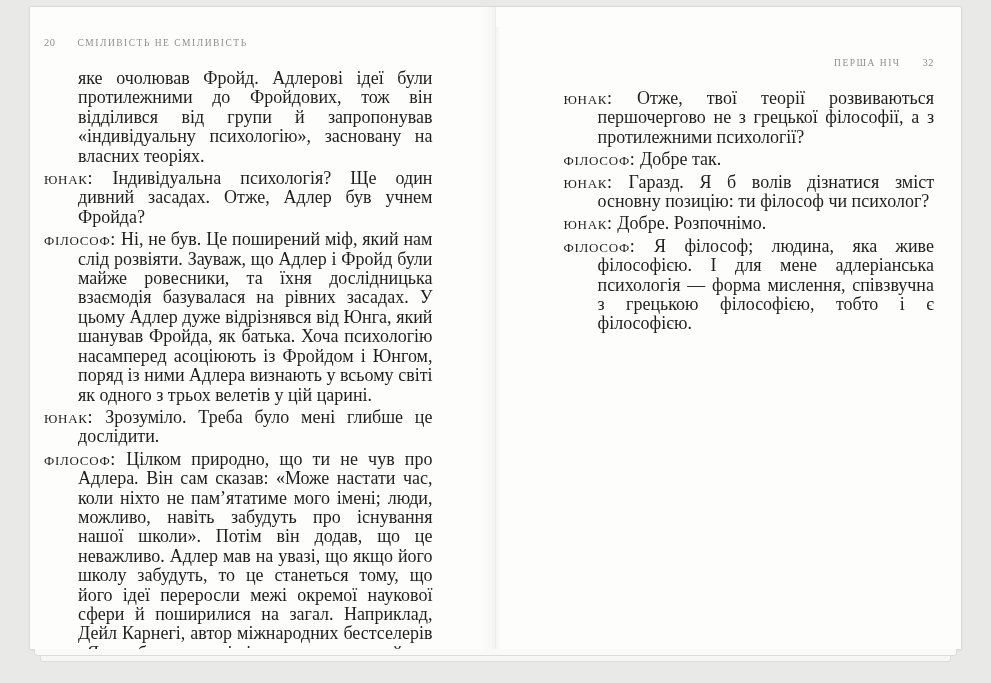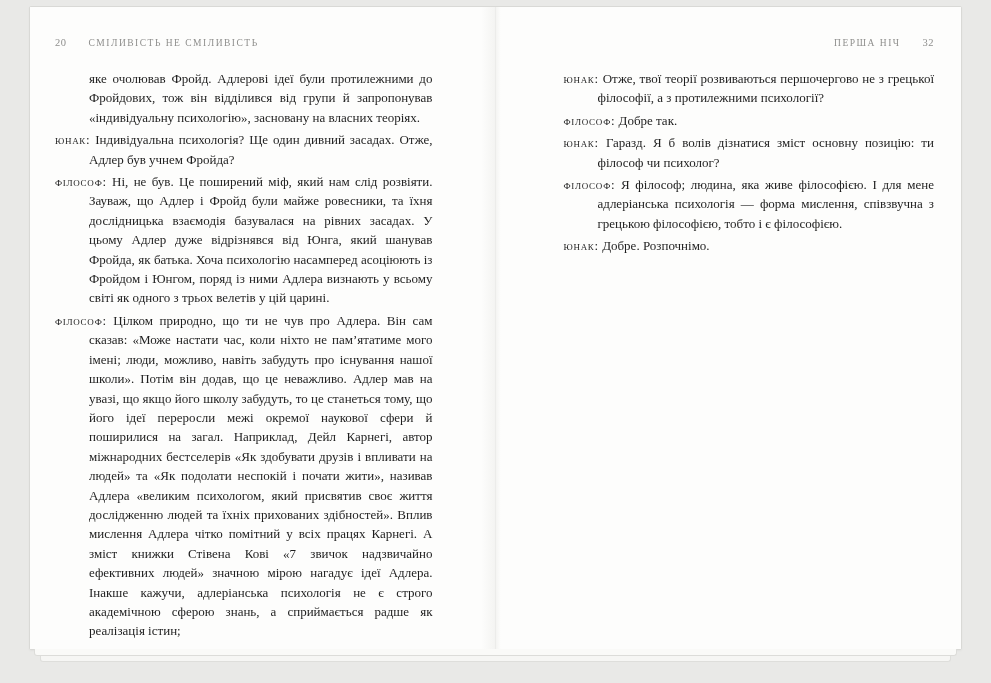--- a/index.html
+++ b/index.html
@@ -21,44 +21,45 @@
     display: flex;
     box-shadow: 0 1px 2px rgba(0,0,0,0.04);
   }
   .page {
     width: 50%;
     box-sizing: border-box;
     overflow: hidden;
     position: relative;
   }
   .page-left {
-    padding: 30px 62px 0 25px;
+    padding: 30px 62px 0 14px;
     border-right: 1px solid #ececea;
     background: linear-gradient(to right, #fdfdfc 97%, #f4f4f2 100%);
   }
   .page-right {
     padding: 30px 27px 0 68px;
     background: linear-gradient(to left, #fdfdfc 99%, #f4f4f2 100%);
+    margin-top: 20px;
   }
   .pagehead {
     display: flex;
     align-items: baseline;
     gap: 22px;
     font-size: 9.5px;
     letter-spacing: 1.5px;
     color: #8e8e8c;
     margin-bottom: 21px;
     white-space: nowrap;
   }
   .page-left .pagehead { justify-content: flex-start; }
   .page-right .pagehead { justify-content: flex-end; }
   .pagehead .num { font-size: 10.5px; letter-spacing: 0.5px; }
   .text p {
     margin: 0 0 3px 0;
-    font-size: 13px;
+    font-size: 18px;
     line-height: 19.4px;
     text-align: justify;
     color: #1e1e1e;
     padding-left: 34px;
     text-indent: -34px;
   }
   .text p.cont { text-indent: 0; }
   .speaker {
     font-variant: small-caps;
     letter-spacing: 0.7px;
@@ -91,35 +92,36 @@
 
     <div class="page page-left">
       <div class="pagehead">
         <span class="num">20</span>
         <span class="rhead">СМІЛИВІСТЬ НЕ СМІЛИВІСТЬ</span>
       </div>
       <div class="text">
         <p class="cont">яке очолював Фройд. Адлерові ідеї були протилежними до Фройдових, тож він відділився від групи й запропонував «індивідуальну психологію», засновану на власних теоріях.</p>
         <p><span class="speaker">юнак:</span> <span>Індивідуальна психологія? Ще один дивний засадах. Отже, Адлер був учнем Фройда?</span></p>
         <p><span class="speaker">філософ:</span> <span>Ні, не був. Це поширений міф, який нам слід розвіяти. Зауваж, що Адлер і Фройд були майже ровесники, та їхня дослідницька взаємодія базувалася на рівних засадах. У цьому Адлер дуже відрізнявся від Юнга, який шанував Фройда, як батька. Хоча психологію насамперед асоціюють із Фройдом і Юнгом, поряд із ними Адлера визнають у всьому світі як одного з трьох велетів у цій царині.</span></p>
+        <p><span class="speaker">юнак:</span> <span>Зрозуміло. Треба було мені глибше це дослідити.</span></p>
         <p><span class="speaker">філософ:</span> <span>Цілком природно, що ти не чув про Адлера. Він сам сказав: «Може настати час, коли ніхто не пам’ятатиме мого імені; люди, можливо, навіть забудуть про існування нашої школи». Потім він додав, що це неважливо. Адлер мав на увазі, що якщо його школу забудуть, то це станеться тому, що його ідеї переросли межі окремої наукової сфери й поширилися на загал. Наприклад, Дейл Карнегі, автор міжнародних бестселерів «Як здобувати друзів і впливати на людей» та «Як подолати неспокій і почати жити», називав Адлера «великим психологом, який присвятив своє життя дослідженню людей та їхніх прихованих здібностей». Вплив мислення Адлера чітко помітний у всіх працях Карнегі. А зміст книжки Стівена Кові «7 звичок надзвичайно ефективних людей» значною мірою нагадує ідеї Адлера. Інакше кажучи, адлеріанська психологія не є строго академічною сферою знань, а сприймається радше як реалізація істин;</span></p>
       </div>
     </div>
 
     <div class="page page-right">
       <div class="pagehead">
         <span class="rhead">ПЕРША НІЧ</span>
         <span class="num">32</span>
       </div>
       <div class="text">
         <p><span class="speaker">юнак:</span> <span>Отже, твої теорії розвиваються першочергово не з грецької філософії, а з протилежними психології?</span></p>
         <p><span class="speaker">філософ:</span> <span>Добре так.</span></p>
         <p><span class="speaker">юнак:</span> <span>Гаразд. Я б волів дізнатися зміст основну позицію: ти філософ чи психолог?</span></p>
+        <p><span class="speaker">юнак:</span> <span>Добре. Розпочнімо.</span></p>
         <p><span class="speaker">філософ:</span> <span>Я філософ; людина, яка живе філософією. І для мене адлеріанська психологія — форма мислення, співзвучна з грецькою філософією, тобто і є філософією.</span></p>
-        <p><span class="speaker">юнак:</span> <span>Добре. Розпочнімо.</span></p>
       </div>
     </div>
 
   </div>
 
   <div class="edge1"></div>
   <div class="edge2"></div>
 
 </div>
 

